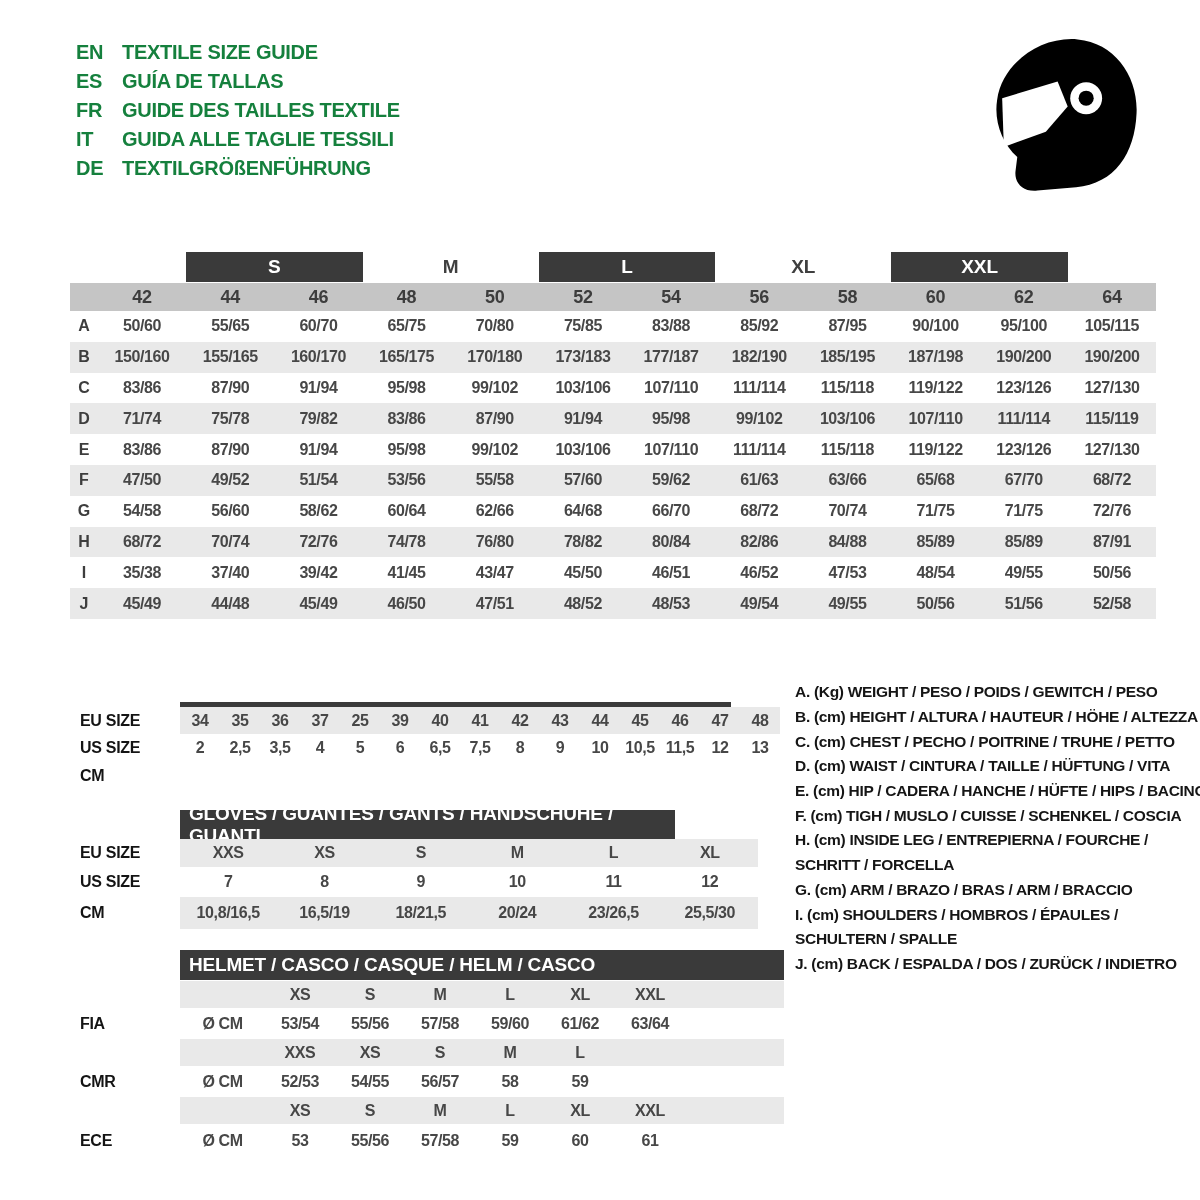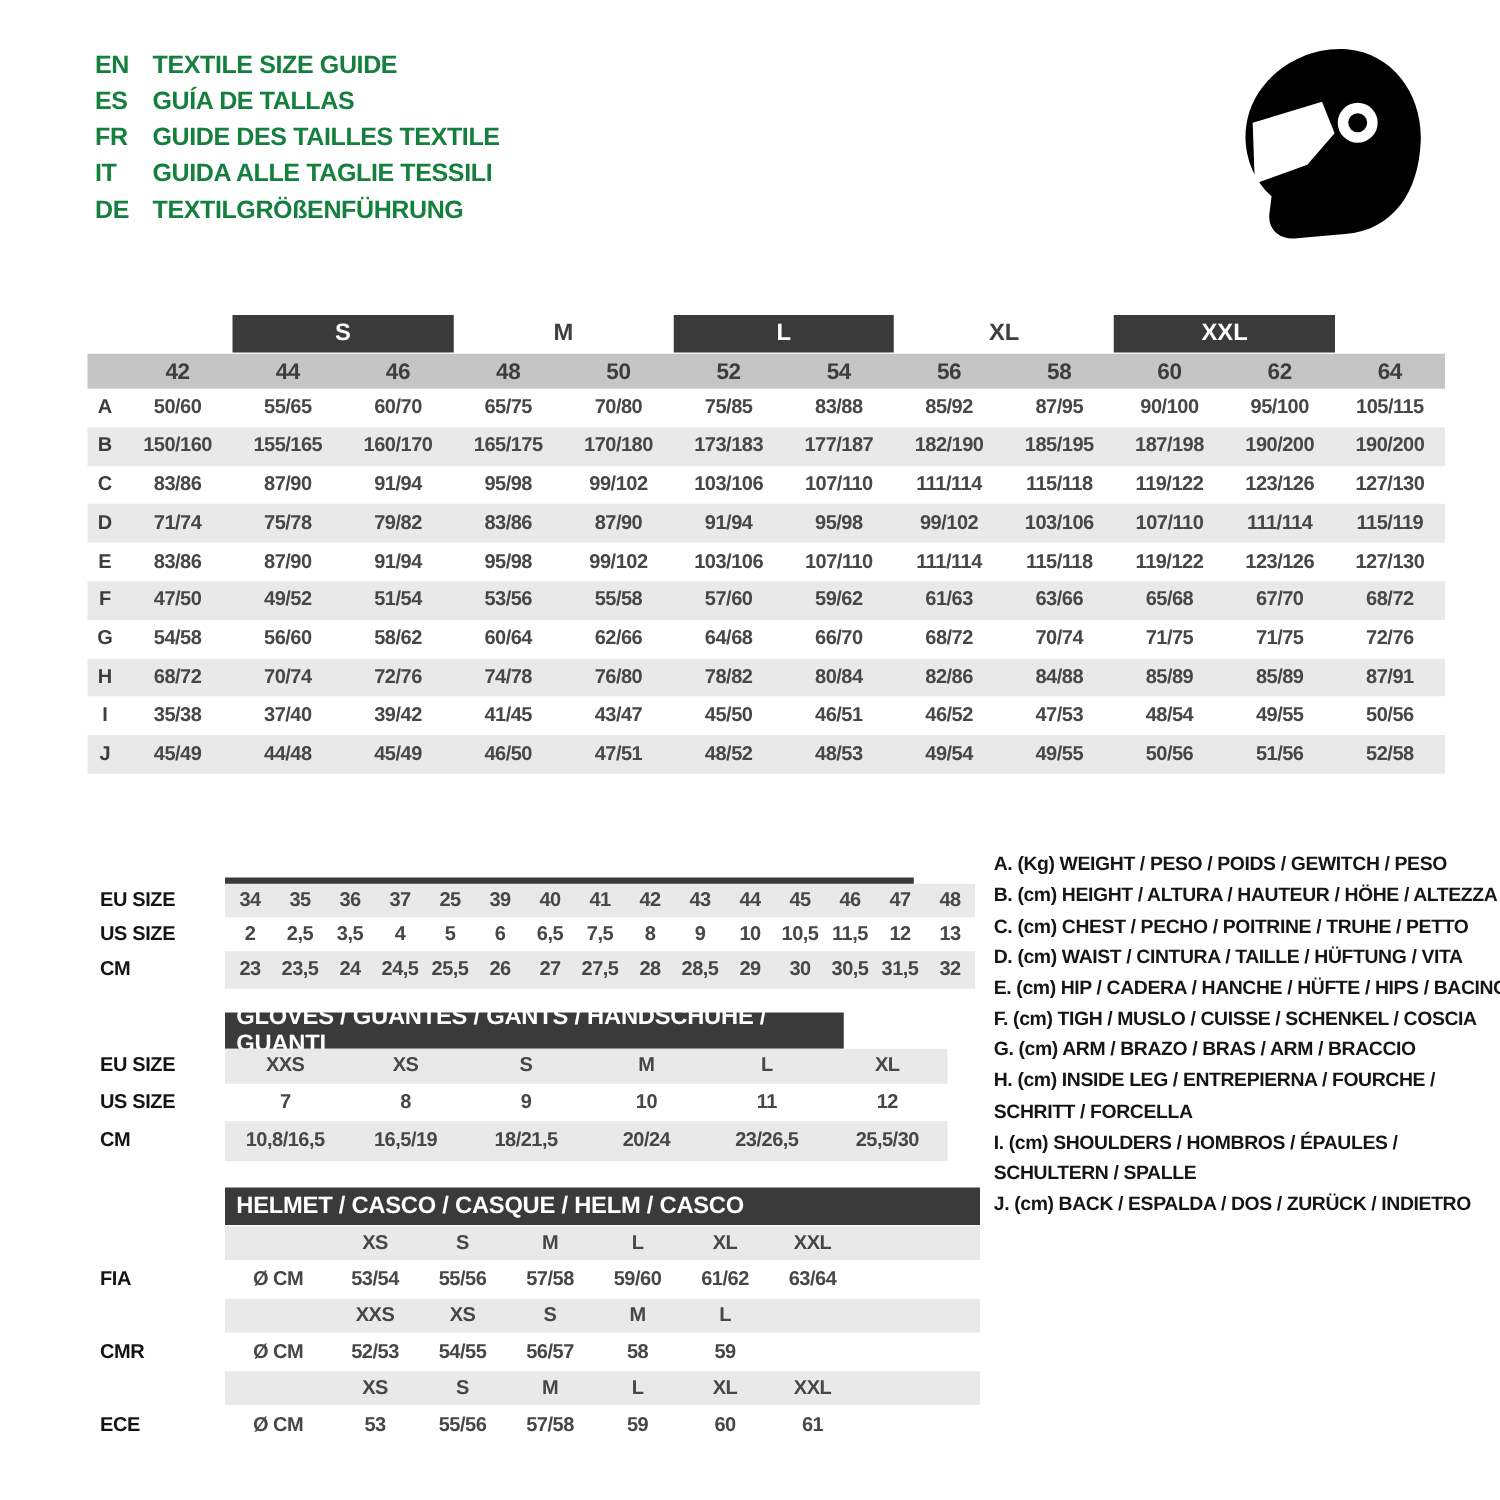--- a/index.html
+++ b/index.html
@@ -327,37 +327,20 @@
       <div class="cell val">6,5</div>
       <div class="cell val">7,5</div>
       <div class="cell val">8</div>
       <div class="cell val">9</div>
       <div class="cell val">10</div>
       <div class="cell val">10,5</div>
       <div class="cell val">11,5</div>
       <div class="cell val">12</div>
       <div class="cell val">13</div>
     </div>
-  <div class="vrow shoes-row shade-row" id="shoes-r2">
-      <div class="cell val">23</div>
-      <div class="cell val">23,5</div>
-      <div class="cell val">24</div>
-      <div class="cell val">24,5</div>
-      <div class="cell val">25,5</div>
-      <div class="cell val">26</div>
-      <div class="cell val">27</div>
-      <div class="cell val">27,5</div>
-      <div class="cell val">28</div>
-      <div class="cell val">28,5</div>
-      <div class="cell val">29</div>
-      <div class="cell val">30</div>
-      <div class="cell val">30,5</div>
-      <div class="cell val">31,5</div>
-      <div class="cell val">32</div>
-    </div>
 
   <div class="bar" id="gloves-bar">GLOVES / GUANTES / GANTS / HANDSCHUHE / GUANTI</div>
   <div class="rlabel" id="gloves-l0">EU SIZE</div>
   <div class="rlabel" id="gloves-l1">US SIZE</div>
   <div class="rlabel" id="gloves-l2">CM</div>
   <div class="vrow gloves-row shade-row" id="gloves-r0">
       <div class="cell val">XXS</div>
       <div class="cell val">XS</div>
       <div class="cell val">S</div>
       <div class="cell val">M</div>
@@ -453,27 +436,27 @@
       <div class="legend-item">
         <div class="legend-line">D. (cm) WAIST / CINTURA / TAILLE / HÜFTUNG / VITA</div>
       </div>
       <div class="legend-item">
         <div class="legend-line">E. (cm) HIP / CADERA / HANCHE / HÜFTE / HIPS / BACINO</div>
       </div>
       <div class="legend-item">
         <div class="legend-line">F. (cm) TIGH / MUSLO / CUISSE / SCHENKEL / COSCIA</div>
       </div>
       <div class="legend-item">
-        <div class="legend-line">G. (cm) ARM / BRAZO / BRAS / ARM / BRACCIO</div>
-      </div>
-      <div class="legend-item">
         <div class="legend-line">H. (cm) INSIDE LEG / ENTREPIERNA / FOURCHE /</div>
         <div class="legend-line">SCHRITT / FORCELLA</div>
       </div>
       <div class="legend-item">
+        <div class="legend-line">G. (cm) ARM / BRAZO / BRAS / ARM / BRACCIO</div>
+      </div>
+      <div class="legend-item">
         <div class="legend-line">I. (cm) SHOULDERS / HOMBROS / ÉPAULES /</div>
         <div class="legend-line">SCHULTERN / SPALLE</div>
       </div>
       <div class="legend-item">
         <div class="legend-line">J. (cm) BACK / ESPALDA / DOS / ZURÜCK / INDIETRO</div>
       </div>
     </div>
 
 </div>
 

